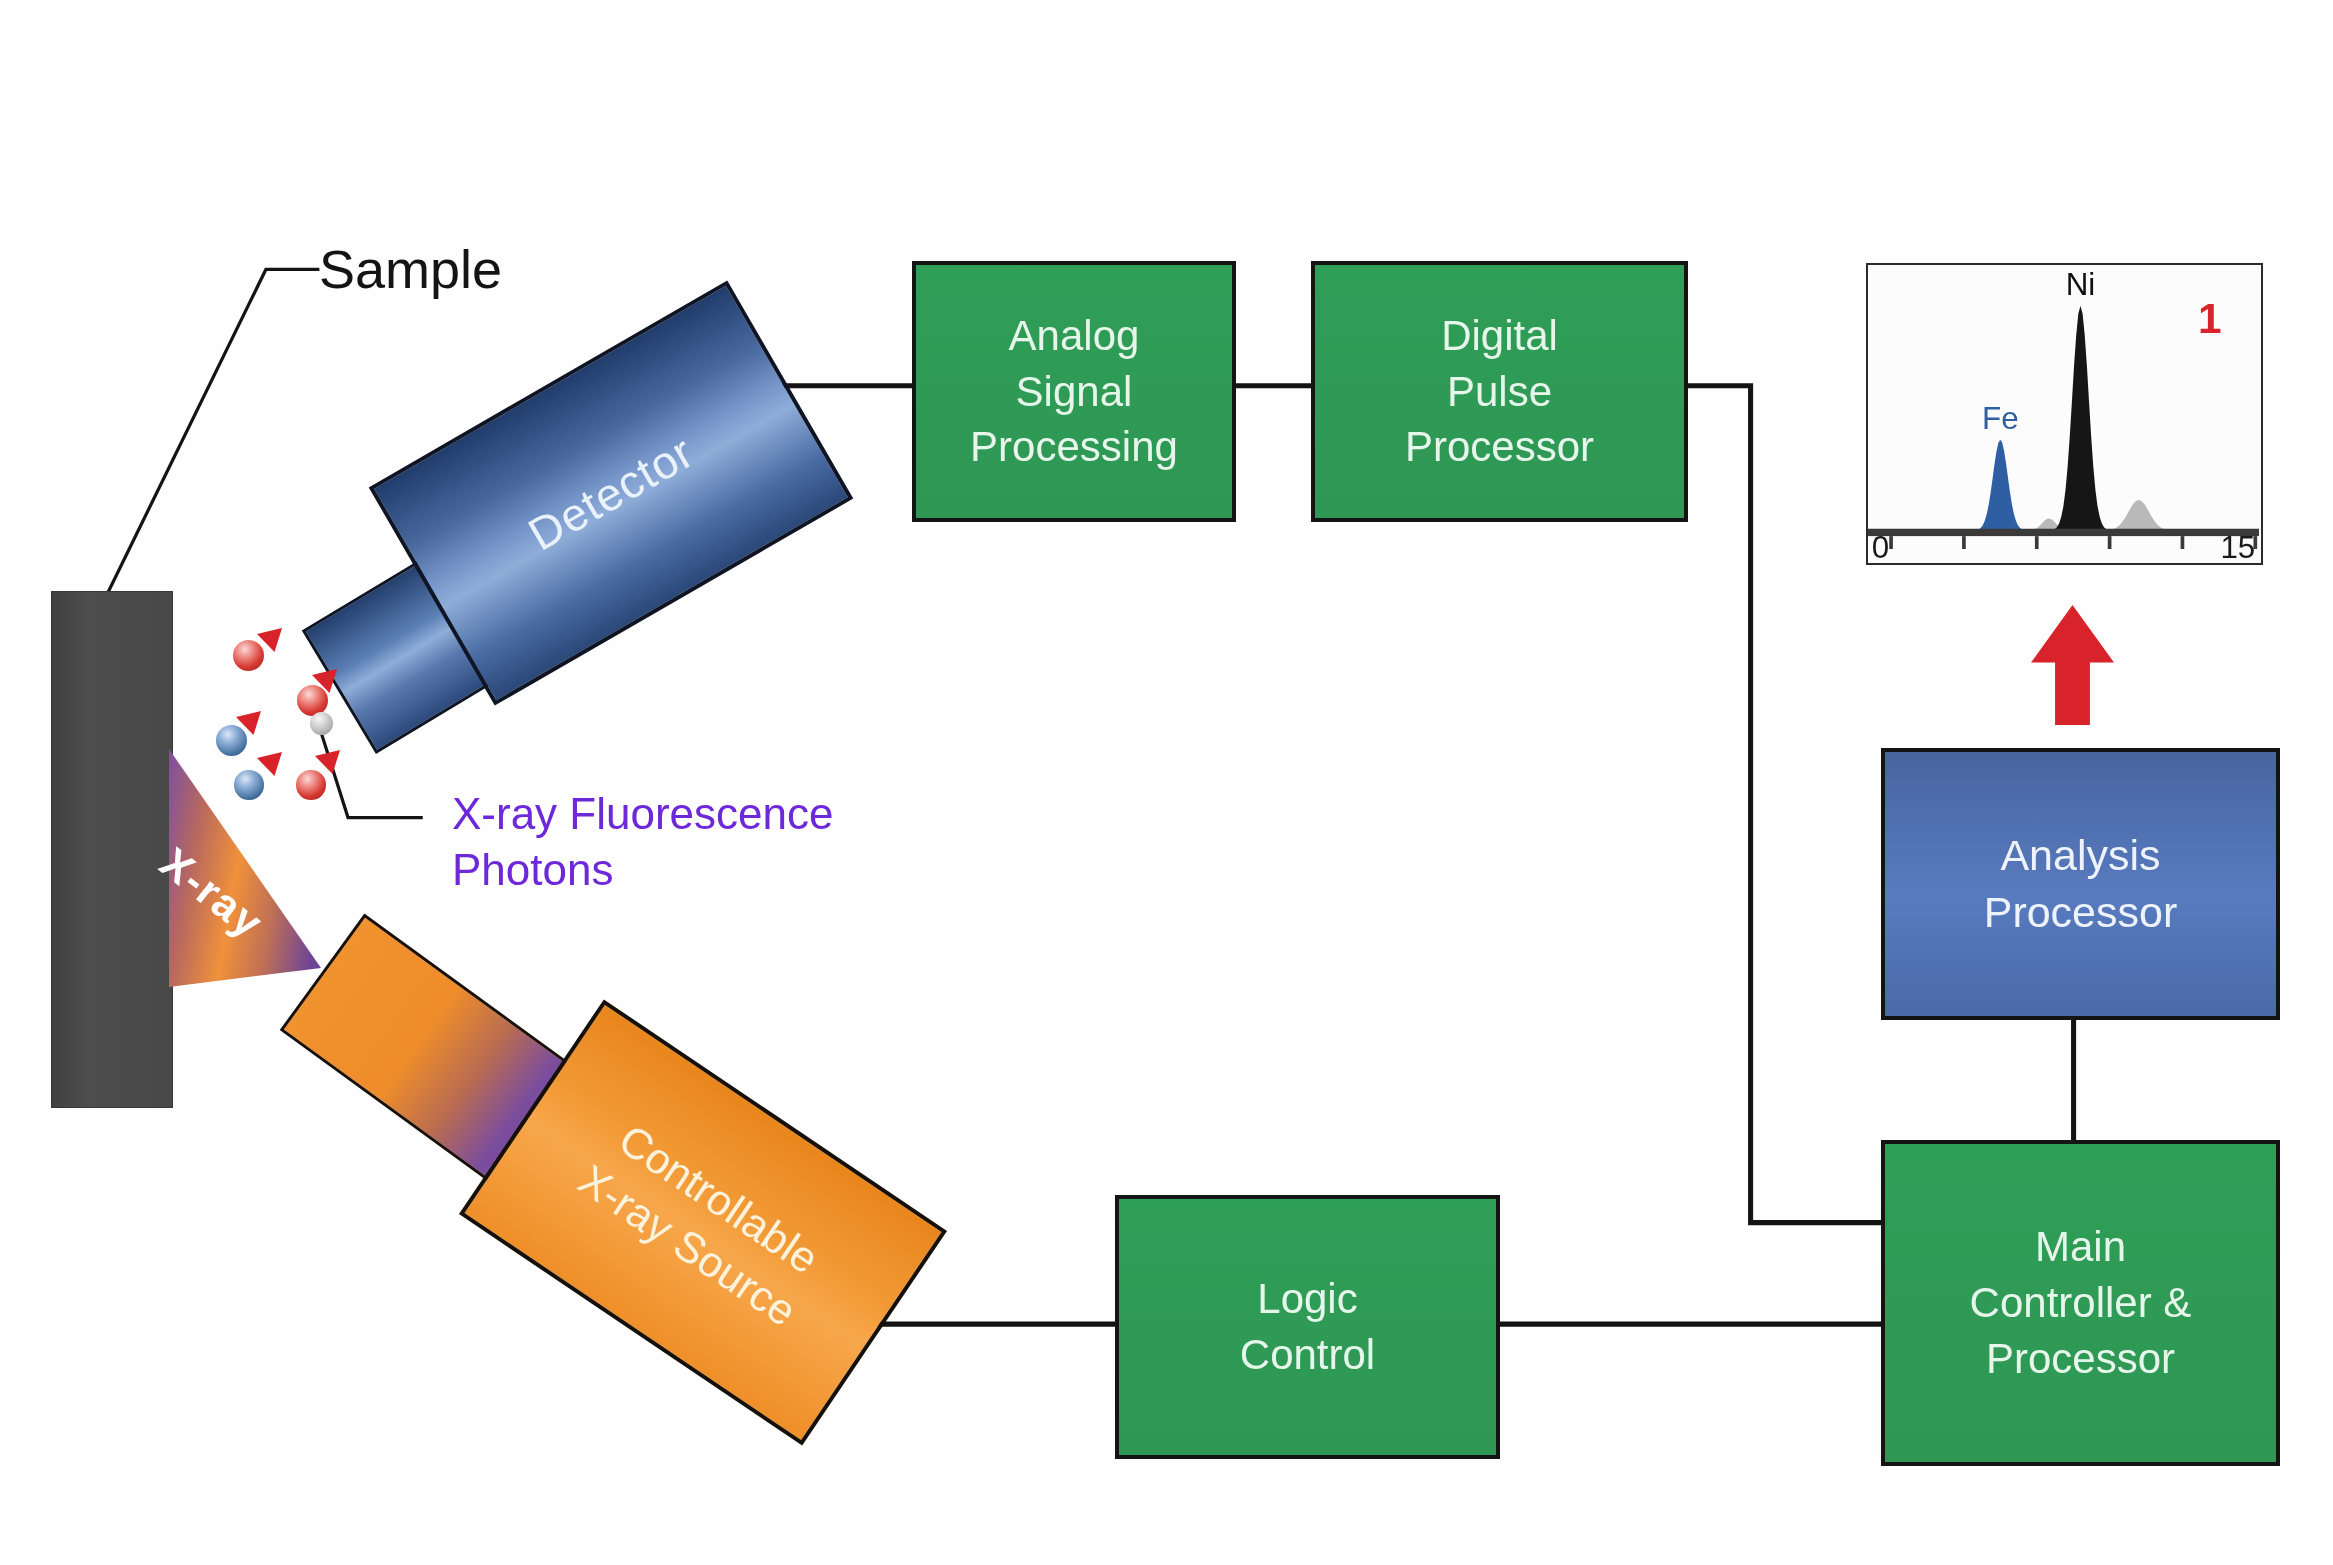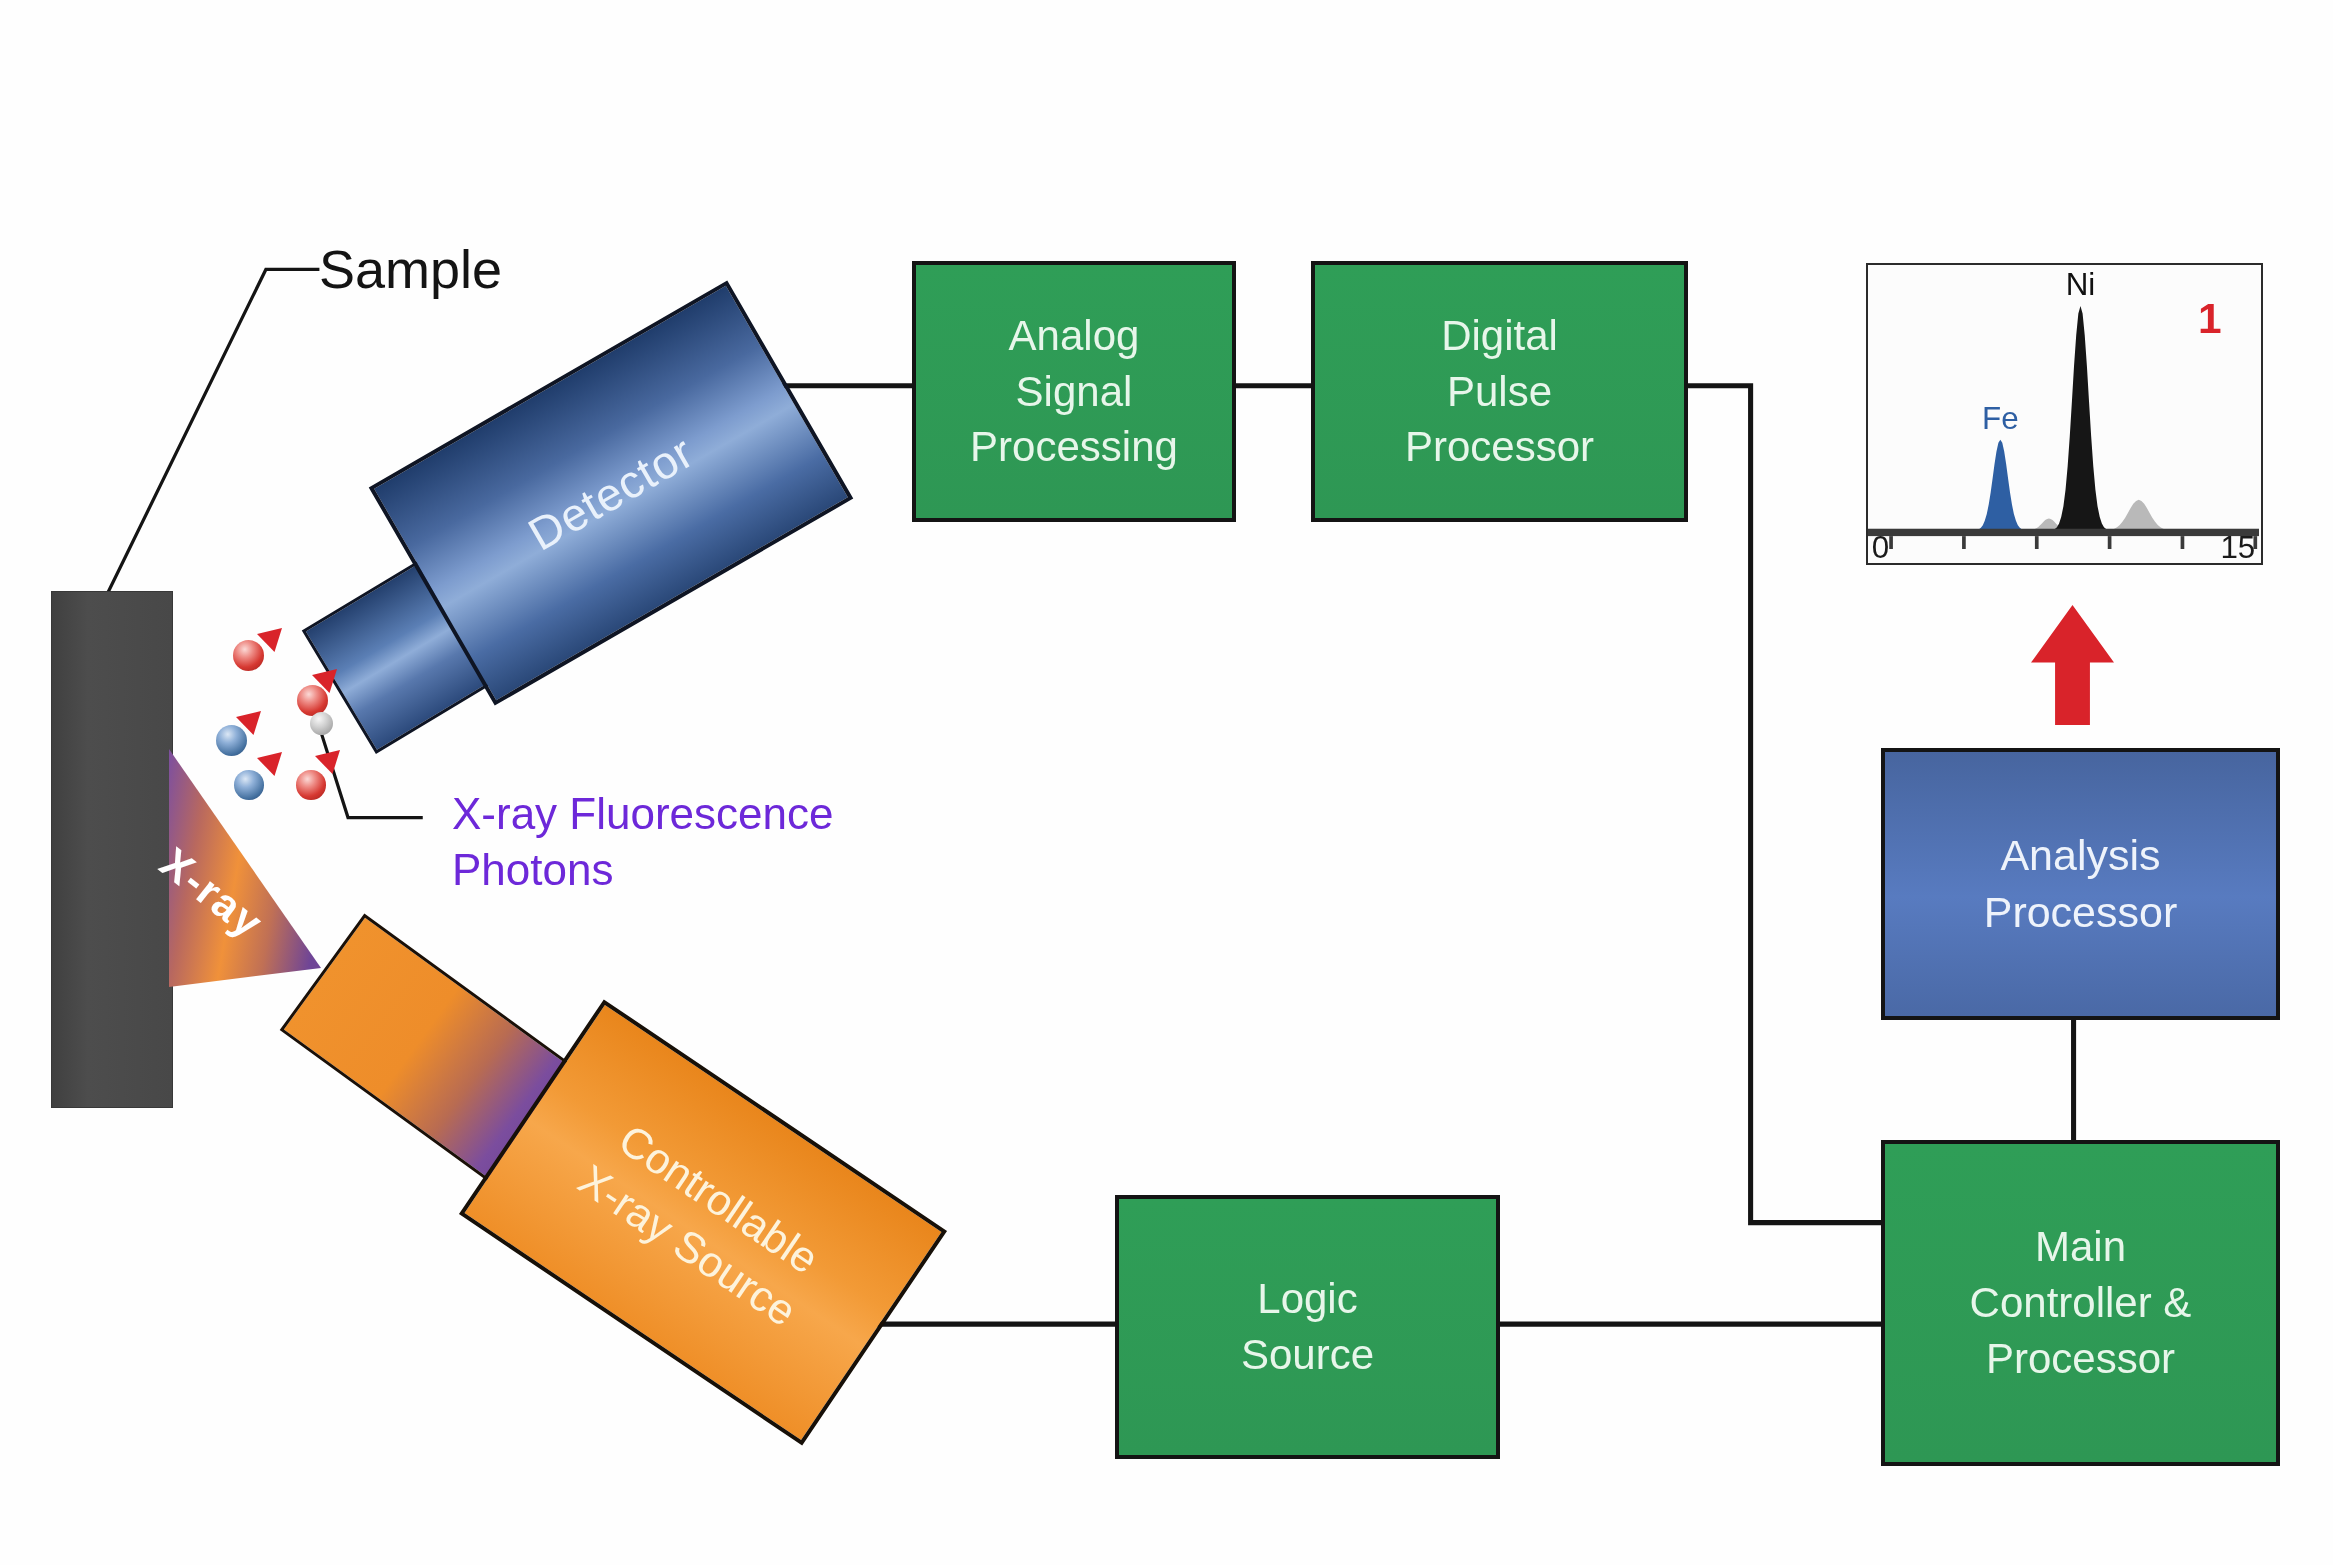--- a/index.html
+++ b/index.html
@@ -123,21 +123,21 @@
 Signal
 Processing</span>
   </div>
   <div class="abs block green dpp">
     <span class="bl ml">Digital
 Pulse
 Processor</span>
   </div>
   <div class="abs block green logic">
     <span class="bl ml">Logic
-Source</span>
+Control</span>
   </div>
   <div class="abs block green mainc">
     <span class="bl ml">Main
 Controller &amp;
 Processor</span>
   </div>
   <div class="abs block bluebox analysis">
     <span class="bl ml">Analysis
 Processor</span>
   </div>

